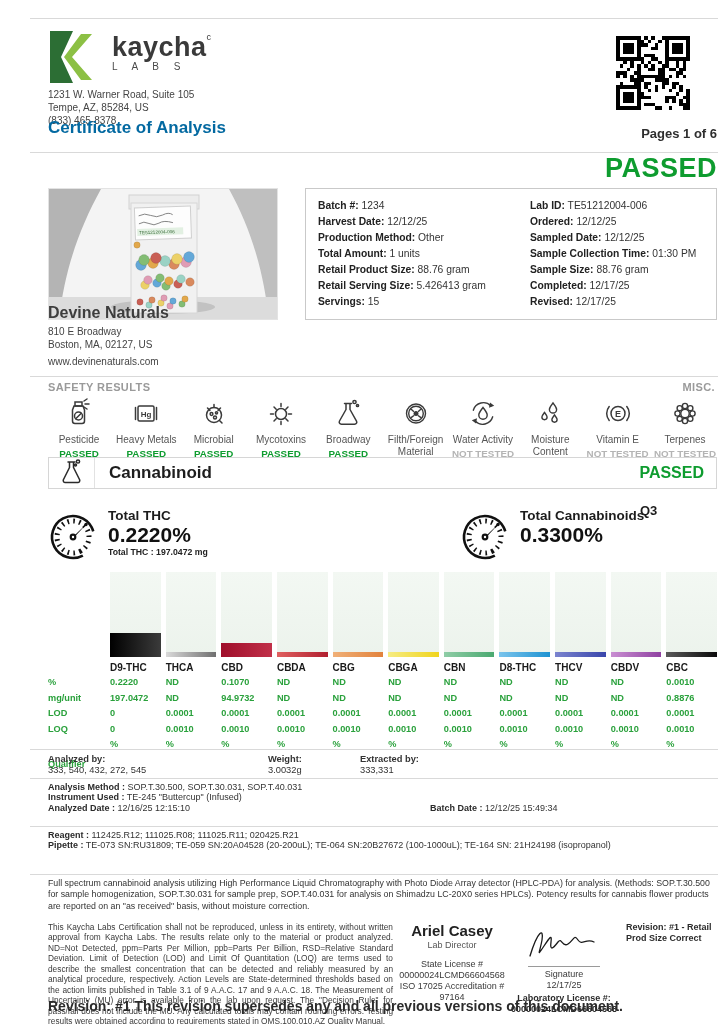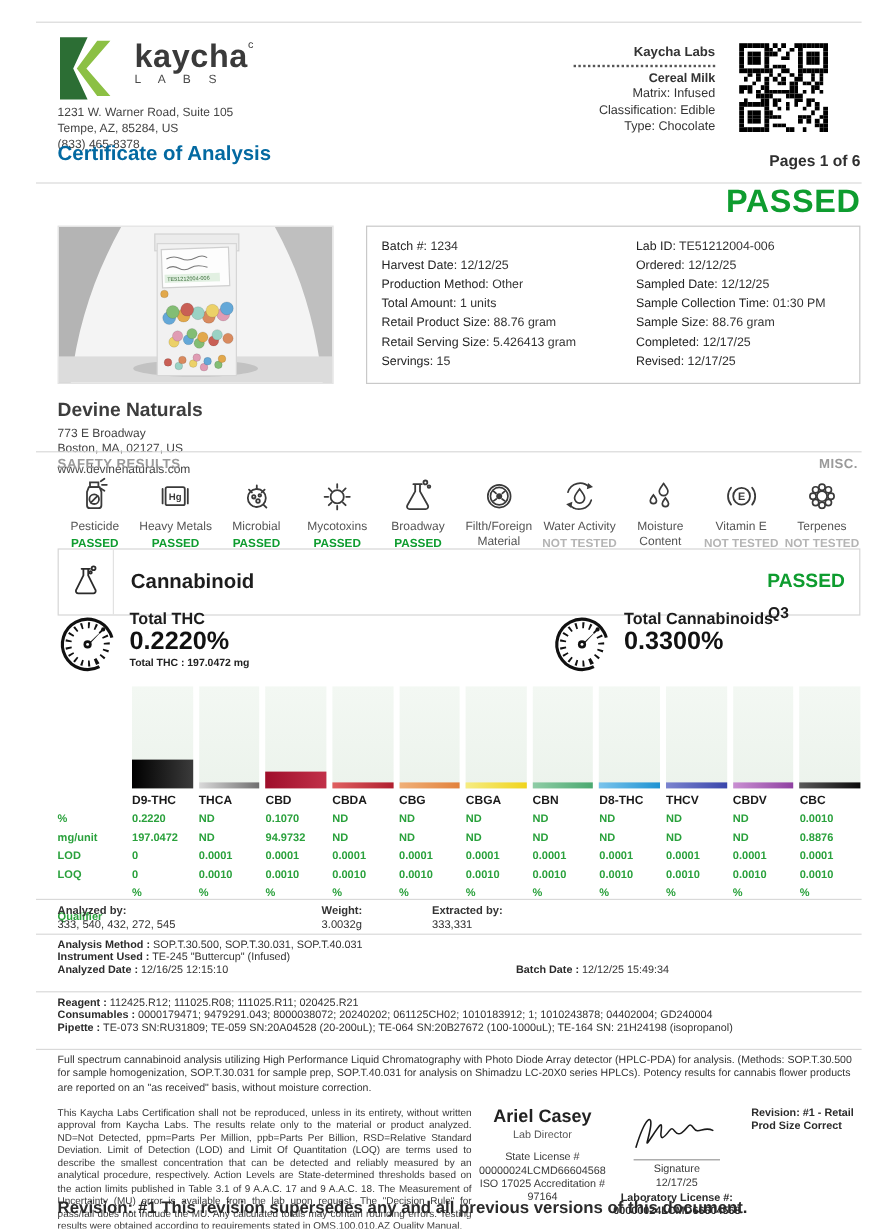--- a/index.html
+++ b/index.html
@@ -18,35 +18,35 @@
   .pages{font-size:13px;font-weight:bold;color:#2f2f2f}
   .rinfo{text-align:right;font-size:10.5px;line-height:13.5px;color:#333}
   .rinfo .lab{font-weight:bold;font-size:11px}
   .dotline{border-bottom:2px dotted #555;width:118px;margin:2px 0 3px auto}
   #qr{display:grid;grid-template:repeat(21,1fr)/repeat(21,1fr);width:74px;height:74px;background:#fff}
   #qr i{background:#000;display:block}
   .passed-big{font-size:27px;font-weight:bold;letter-spacing:.5px}
   
   .infobox{border:1px solid #c9c9c9;background:#fff;padding:9px 12px;display:flex}
   .kv{font-size:10.3px;line-height:16px;color:#333;white-space:nowrap}
-  .kv b{font-weight:normal}
+  .kv b{font-weight:bold}
   .photo{border:1px solid #e3e3e3;overflow:hidden;background:#f5f5f5}
   .client-name{font-size:16px;font-weight:bold;color:#3d3d3d}
   .client-line{font-size:10px;line-height:12.5px;color:#444}
   .client-web{font-size:10px;color:#444;margin-top:5px}
   
   .sec-head{font-size:11px;font-weight:bold;color:#9a9a9a;letter-spacing:.4px}
   .safety-row{display:flex;justify-content:space-between}
   .sitem{width:66px;text-align:center}
   .sicon{display:block;margin:0 auto}
   .sname{font-size:10px;line-height:11.5px;color:#555;margin-top:4px}
   .sstatus{font-size:9.8px;font-weight:bold;margin-top:2px;white-space:nowrap}
   .pass{color:#0e9c2f}.nt{color:#b4b4b4}
   
-  .cbox{border:1px solid #d6d6d6;height:56px;display:flex;align-items:center;background:#fff}
+  .cbox{border:1px solid #d6d6d6;height:32px;display:flex;align-items:center;background:#fff}
   .cbox .icell{width:46px;height:100%;border-right:1px solid #e2e2e2;display:flex;align-items:center;justify-content:center}
   .cbox .ctitle{font-size:17px;font-weight:bold;color:#1d1d1d;margin-left:14px}
   .cbox .cstatus{margin-left:auto;margin-right:12px;font-size:16px;font-weight:bold;color:#0e9c2f}
   
   .gauge{position:absolute;display:flex}
   .gtext{margin-left:8px;width:168px}
   .gtitle{font-size:13.5px;font-weight:bold;color:#1c1c1c}
   .gpct{font-size:21px;font-weight:bold;color:#111;line-height:23px}
   .gmg{font-size:8.7px;font-weight:bold;color:#222;line-height:10.5px;margin-top:1px}
   .qlabel{font-size:13px;font-weight:bold;color:#1c1c1c}
@@ -95,28 +95,20 @@
         <div class="logo-sub">L A B S</div>
       </div>
     </div>
     <div class="addr">
       <div>1231 W. Warner Road, Suite 105</div>
       <div>Tempe, AZ, 85284, US</div>
       <div>(833) 465-8378</div>
     </div>
   </div>
 
-  <div class="abs rinfo" style="top:38px;left:400px;width:196px">
-    <div class="lab">Kaycha Labs</div>
-    <div class="dotline"></div>
-    <div style="font-weight:bold">Cereal Milk</div>
-    <div>Matrix: Infused</div>
-    <div>Classification: Edible</div>
-    <div>Type: Chocolate</div>
-  </div>
   <div class="abs" id="qr" style="top:36px;left:616px">
       <i style="grid-area:1/1"></i>
       <i style="grid-area:1/2"></i>
       <i style="grid-area:1/3"></i>
       <i style="grid-area:1/4"></i>
       <i style="grid-area:1/5"></i>
       <i style="grid-area:1/6"></i>
       <i style="grid-area:1/7"></i>
       <i style="grid-area:1/9"></i>
       <i style="grid-area:1/11"></i>
@@ -401,23 +393,23 @@
         <div class="kv"><b>Lab ID:</b> <span>TE51212004-006</span></div>
         <div class="kv"><b>Ordered:</b> <span>12/12/25</span></div>
         <div class="kv"><b>Sampled Date:</b> <span>12/12/25</span></div>
         <div class="kv"><b>Sample Collection Time:</b> <span>01:30 PM</span></div>
         <div class="kv"><b>Sample Size:</b> <span>88.76 gram</span></div>
         <div class="kv"><b>Completed:</b> <span>12/17/25</span></div>
         <div class="kv"><b>Revised:</b> <span>12/17/25</span></div>
       </div>
   </div>
 
-  <div class="abs" style="top:334px;left:48px">
+  <div class="abs" style="top:304px;left:48px">
     <div class="client-name">Devine Naturals</div>
-    <div class="client-line" style="margin-top:4px">773 E Broadway</div>
+    <div class="client-line" style="margin-top:4px">810 E Broadway</div>
     <div class="client-line">Boston, MA, 02127, US</div>
     <div class="client-web">www.devinenaturals.com</div>
   </div>
 
   <div class="rule" style="top:376px;left:30px;width:688px"></div>
   <div class="abs sec-head" style="top:381px;left:48px">SAFETY RESULTS</div>
   <div class="abs sec-head" style="top:381px;right:9px">MISC.</div>
 
   <div class="abs safety-row" style="top:396px;left:46px;width:672px">
     <div class="sitem">
@@ -714,21 +706,20 @@
   <div class="abs" id="method-block" style="top:782px;left:48px;width:669px">
     <span class="mline abs" style="left:382px;top:21px"><b>Batch Date :</b> <span>12/12/25 15:49:34</span></span>
   <div class="mline"><b>Analysis Method :</b> <span>SOP.T.30.500, SOP.T.30.031, SOP.T.40.031</span></div>
       <div class="mline"><b>Instrument Used :</b> <span>TE-245 "Buttercup" (Infused)</span></div>
       <div class="mline"><b>Analyzed Date :</b> <span>12/16/25 12:15:10</span></div>
     </div>
 
   <div class="rule" style="top:826px;left:30px;width:688px"></div>
   <div class="abs" id="prep-block" style="top:830px;left:48px;width:669px">
       <div class="mline"><b>Reagent :</b> <span>112425.R12; 111025.R08; 111025.R11; 020425.R21</span></div>
-      <div class="mline"><b>Consumables :</b> <span>0000179471; 9479291.043; 8000038072; 20240202; 061125CH02; 1010183912; 1; 1010243878; 04402004; GD240004</span></div>
       <div class="mline"><b>Pipette :</b> <span>TE-073 SN:RU31809; TE-059 SN:20A04528 (20-200uL); TE-064 SN:20B27672 (100-1000uL); TE-164 SN: 21H24198 (isopropanol)</span></div>
     </div>
 
   <div class="rule" style="top:874px;left:30px;width:688px"></div>
   <div class="abs summary" style="top:878px;left:48px">Full spectrum cannabinoid analysis utilizing High Performance Liquid Chromatography with Photo Diode Array detector (HPLC-PDA) for analysis. (Methods: SOP.T.30.500 for sample homogenization, SOP.T.30.031 for sample prep, SOP.T.40.031 for analysis on Shimadzu LC-20X0 series HPLCs). Potency results for cannabis flower products are reported on an "as received" basis, without moisture correction.</div>
 
   <div class="rule" style="top:914px;left:30px;width:688px;opacity:0"></div>
 
   <div class="abs legal" style="top:922px;left:48px">This Kaycha Labs Certification shall not be reproduced, unless in its entirety, without written approval from Kaycha Labs. The results relate only to the material or product analyzed. ND=Not Detected, ppm=Parts Per Million, ppb=Parts Per Billion, RSD=Relative Standard Deviation. Limit of Detection (LOD) and Limit Of Quantitation (LOQ) are terms used to describe the smallest concentration that can be detected and reliably measured by an analytical procedure, respectively. Action Levels are State-determined thresholds based on the action limits published in Table 3.1 of 9 A.A.C. 17 and 9 A.A.C. 18. The Measurement of Uncertainty (MU) error is available from the lab upon request. The "Decision Rule" for pass/fail does not include the MU. Any calculated totals may contain rounding errors. Testing results were obtained according to requirements stated in QMS.100.010.AZ Quality Manual.</div>
 

